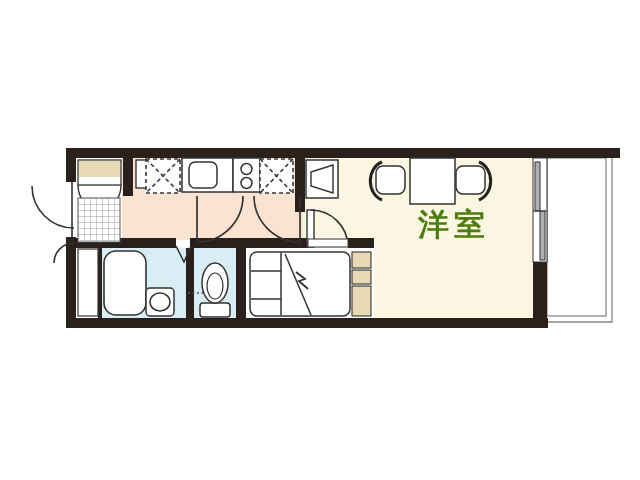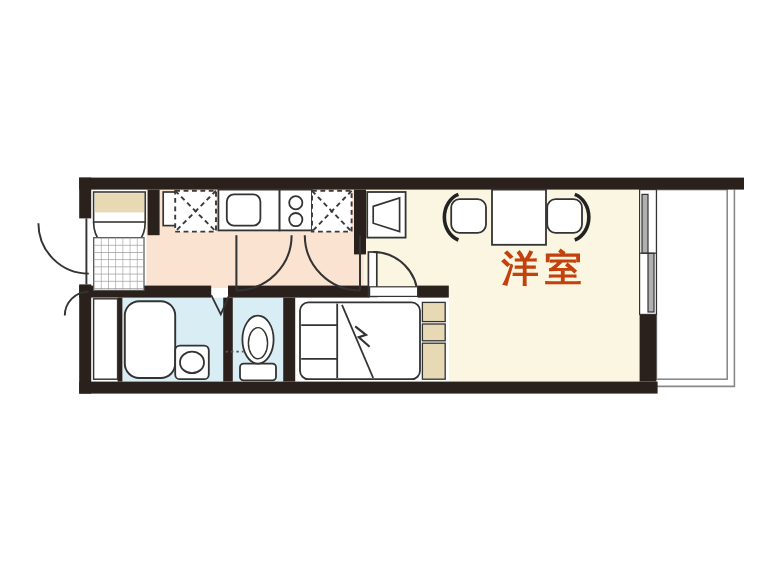--- a/index.html
+++ b/index.html
@@ -3,21 +3,21 @@
 <meta charset="utf-8">
 <style>
   html,body{margin:0;padding:0;background:#ffffff;}
   .stage{
     position:relative;width:640px;height:480px;background:#ffffff;overflow:hidden;
     font-family:"DejaVu Sans",sans-serif;
   }
   .stage svg{position:absolute;left:0;top:0;}
   .room-label{
     position:absolute;left:418px;top:209px;width:80px;
-    font-size:31px;font-weight:600;color:#c2410c;letter-spacing:5px;line-height:1;
+    font-size:31px;font-weight:600;color:#4d7c0f;letter-spacing:5px;line-height:1;
     font-family:"DejaVu Sans",sans-serif;white-space:nowrap;
   }
 </style>
 </head>
 <body>
 
 <div class="stage">
 
 <svg width="640" height="480" viewBox="0 0 640 480">
   <defs>

